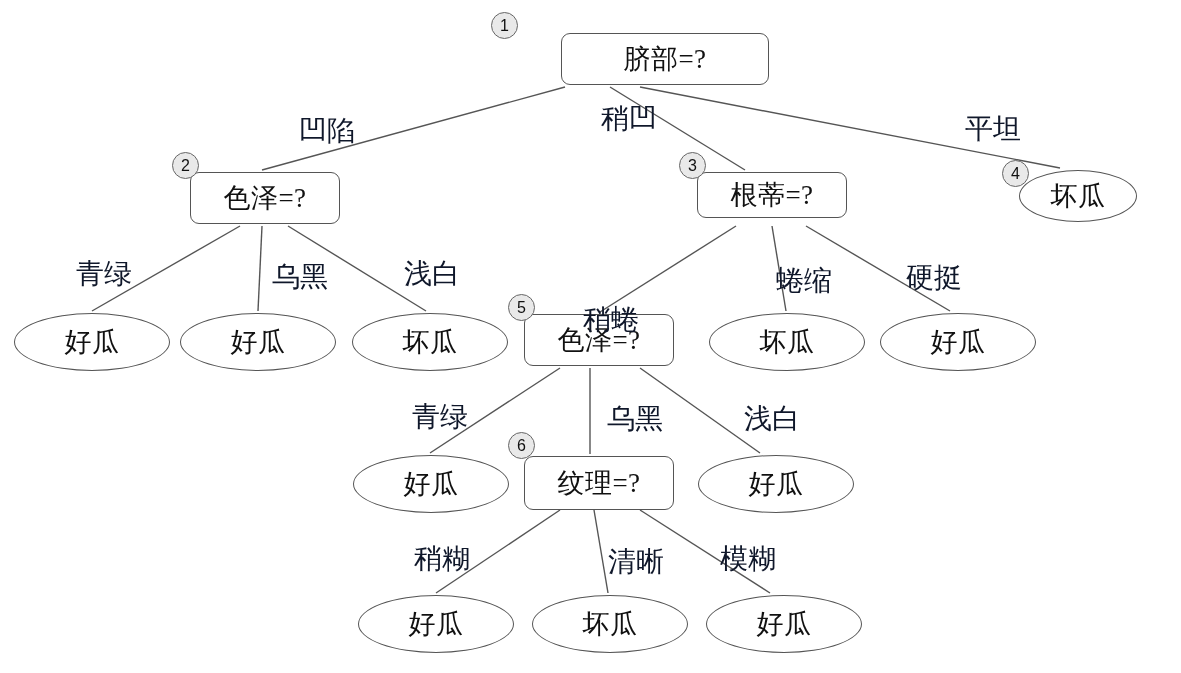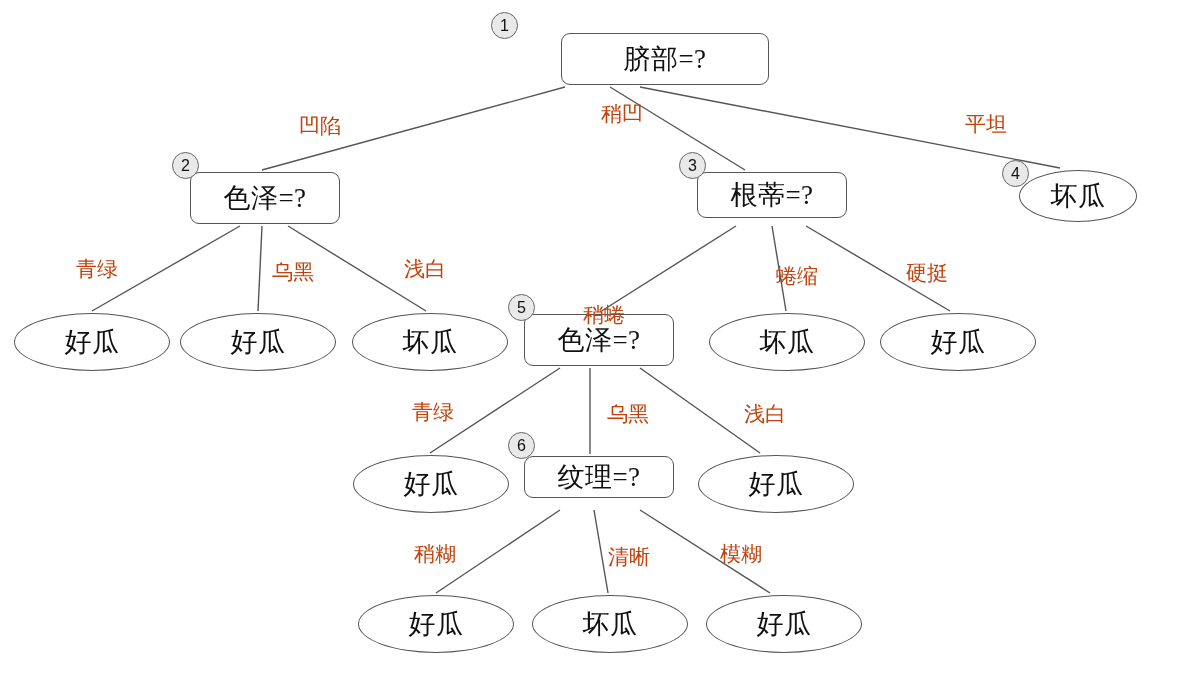--- a/index.html
+++ b/index.html
@@ -55,22 +55,22 @@
     color: #111111;
     font-size: 16px;
     display: flex;
     align-items: center;
     justify-content: center;
     box-sizing: border-box;
     font-family: "Liberation Sans", sans-serif;
   }
   .edge-label {
     position: absolute;
-    font-size: 21px;
-    color: #c2410c;
+    font-size: 28px;
+    color: #0f172a;
     white-space: nowrap;
     background: transparent;
     font-family: Liberation Serif, serif;
   }
 </style>
 </head>
 <body>
 
 <div id="canvas">
   <svg class="edges" id="edge-layer">
@@ -99,21 +99,21 @@
       </div>
       <div class="node internal" style="left: 697px; top: 172px; width: 150px; height: 46px;">
         <span>根蒂=?</span>
       </div>
       <div class="node leaf" style="left: 1019px; top: 170px; width: 118px; height: 52px;">
         <span>坏瓜</span>
       </div>
       <div class="node internal" style="left: 524px; top: 314px; width: 150px; height: 52px;">
         <span>色泽=?</span>
       </div>
-      <div class="node internal" style="left: 524px; top: 456px; width: 150px; height: 42px;">
+      <div class="node internal" style="left: 524px; top: 456px; width: 150px; height: 54px;">
         <span>纹理=?</span>
       </div>
       <div class="node leaf" style="left: 14px; top: 313px; width: 156px; height: 58px;">
         <span>好瓜</span>
       </div>
       <div class="node leaf" style="left: 180px; top: 313px; width: 156px; height: 58px;">
         <span>好瓜</span>
       </div>
       <div class="node leaf" style="left: 352px; top: 313px; width: 156px; height: 58px;">
         <span>坏瓜</span>

